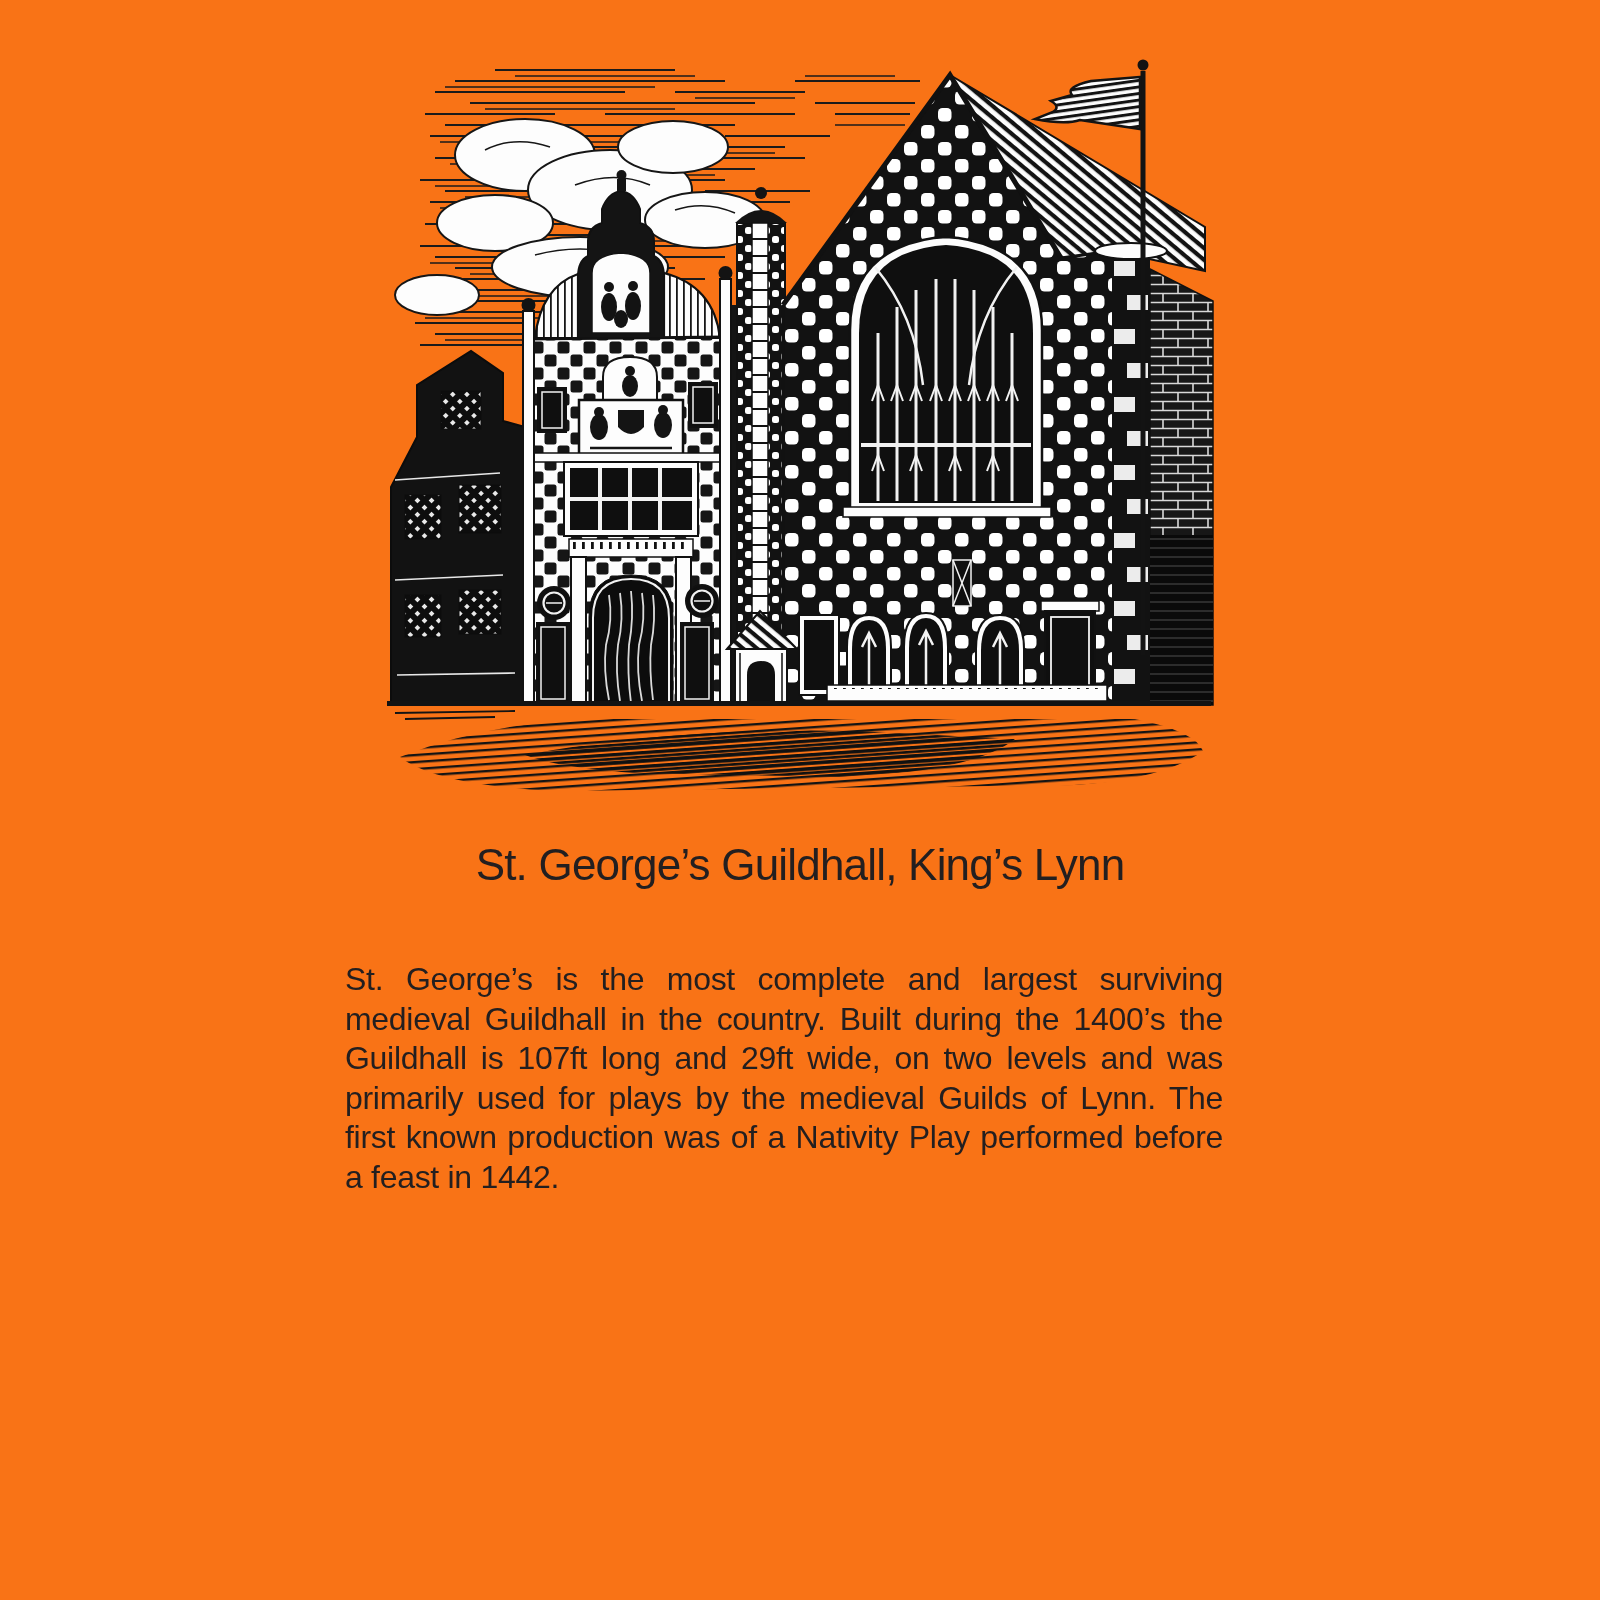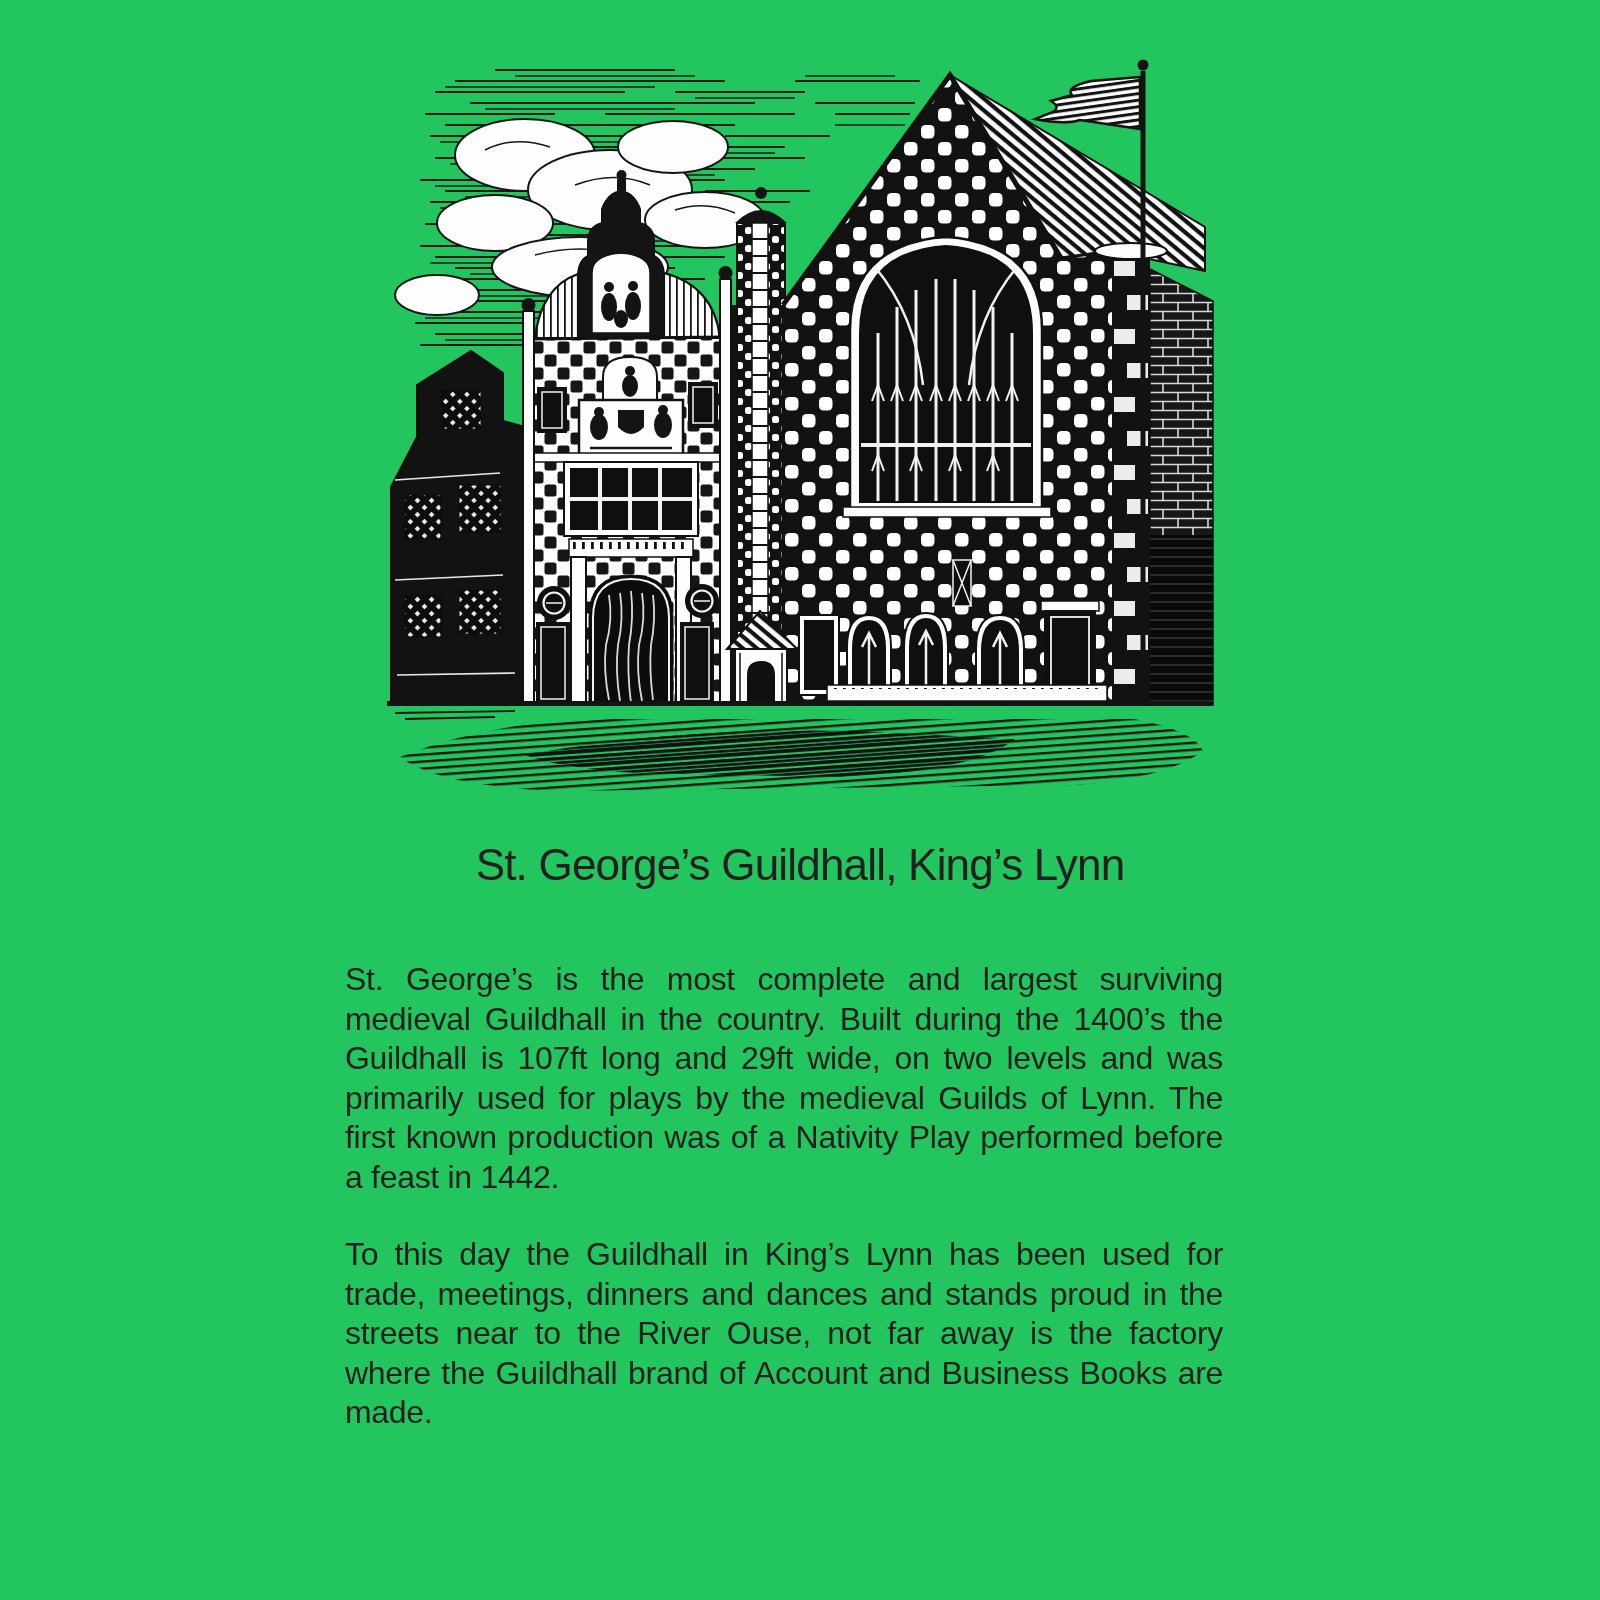--- a/index.html
+++ b/index.html
@@ -1,18 +1,18 @@
 <!DOCTYPE html>
 <html><head>
 <meta charset="utf-8">
 <style>
   html,body{margin:0;padding:0;}
   body{width:1600px;height:1600px;position:relative;background:#ffffff;
        font-family:"Liberation Sans",sans-serif;overflow:hidden;}
-  .page{position:absolute;inset:0;background:#22c55e;}
+  .page{position:absolute;inset:0;background:#f97316;}
   figure.engraving{margin:0;position:absolute;left:375px;top:55px;width:840px;height:745px;}
   figure.engraving svg{display:block;width:840px;height:745px;}
   h1.doc-title{position:absolute;top:840px;left:0;width:100%;text-align:center;margin:0;
        font-weight:400;font-size:44px;letter-spacing:-0.8px;color:#231f20;}
   .body-text{position:absolute;left:345px;top:960px;width:878px;color:#231f20;
        font-size:32px;line-height:39.5px;text-align:justify;letter-spacing:-0.3px;}
   .body-text p{margin:0 0 38px 0;}
 </style>
 </head>
 <body>
@@ -280,16 +280,15 @@
       <path d="M25 702 Q120 664 240 664 L760 664 Q820 676 828 696 Q790 724 700 730 L180 736 Q60 730 25 702 Z" fill="url(#hatchG)"></path>
       <path d="M150 700 Q300 672 480 676 L640 684 Q600 716 470 722 L260 718 Q180 712 150 700 Z" fill="url(#hatchG2)"></path>
       <path fill="none" stroke="#141414" stroke-width="1.8" d="M20 658 L140 656 M30 664 L120 662"></path>
     </svg>
   </figure>
 
   <h1 class="doc-title">St. George’s Guildhall, King’s Lynn</h1>
 
   <div class="body-text">
     <p>St. George’s is the most complete and largest surviving medieval Guildhall in the country. Built during the 1400’s the Guildhall is 107ft long and 29ft wide, on two levels and was primarily used for plays by the medieval Guilds of Lynn. The first known production was of a Nativity Play performed before a feast in 1442.</p>
-    <p>To this day the Guildhall in King’s Lynn has been used for trade, meetings, dinners and dances and stands proud in the streets near to the River Ouse, not far away is the factory where the Guildhall brand of Account and Business Books are made.</p>
   </div>
 
 </div>
 
 </body></html>

